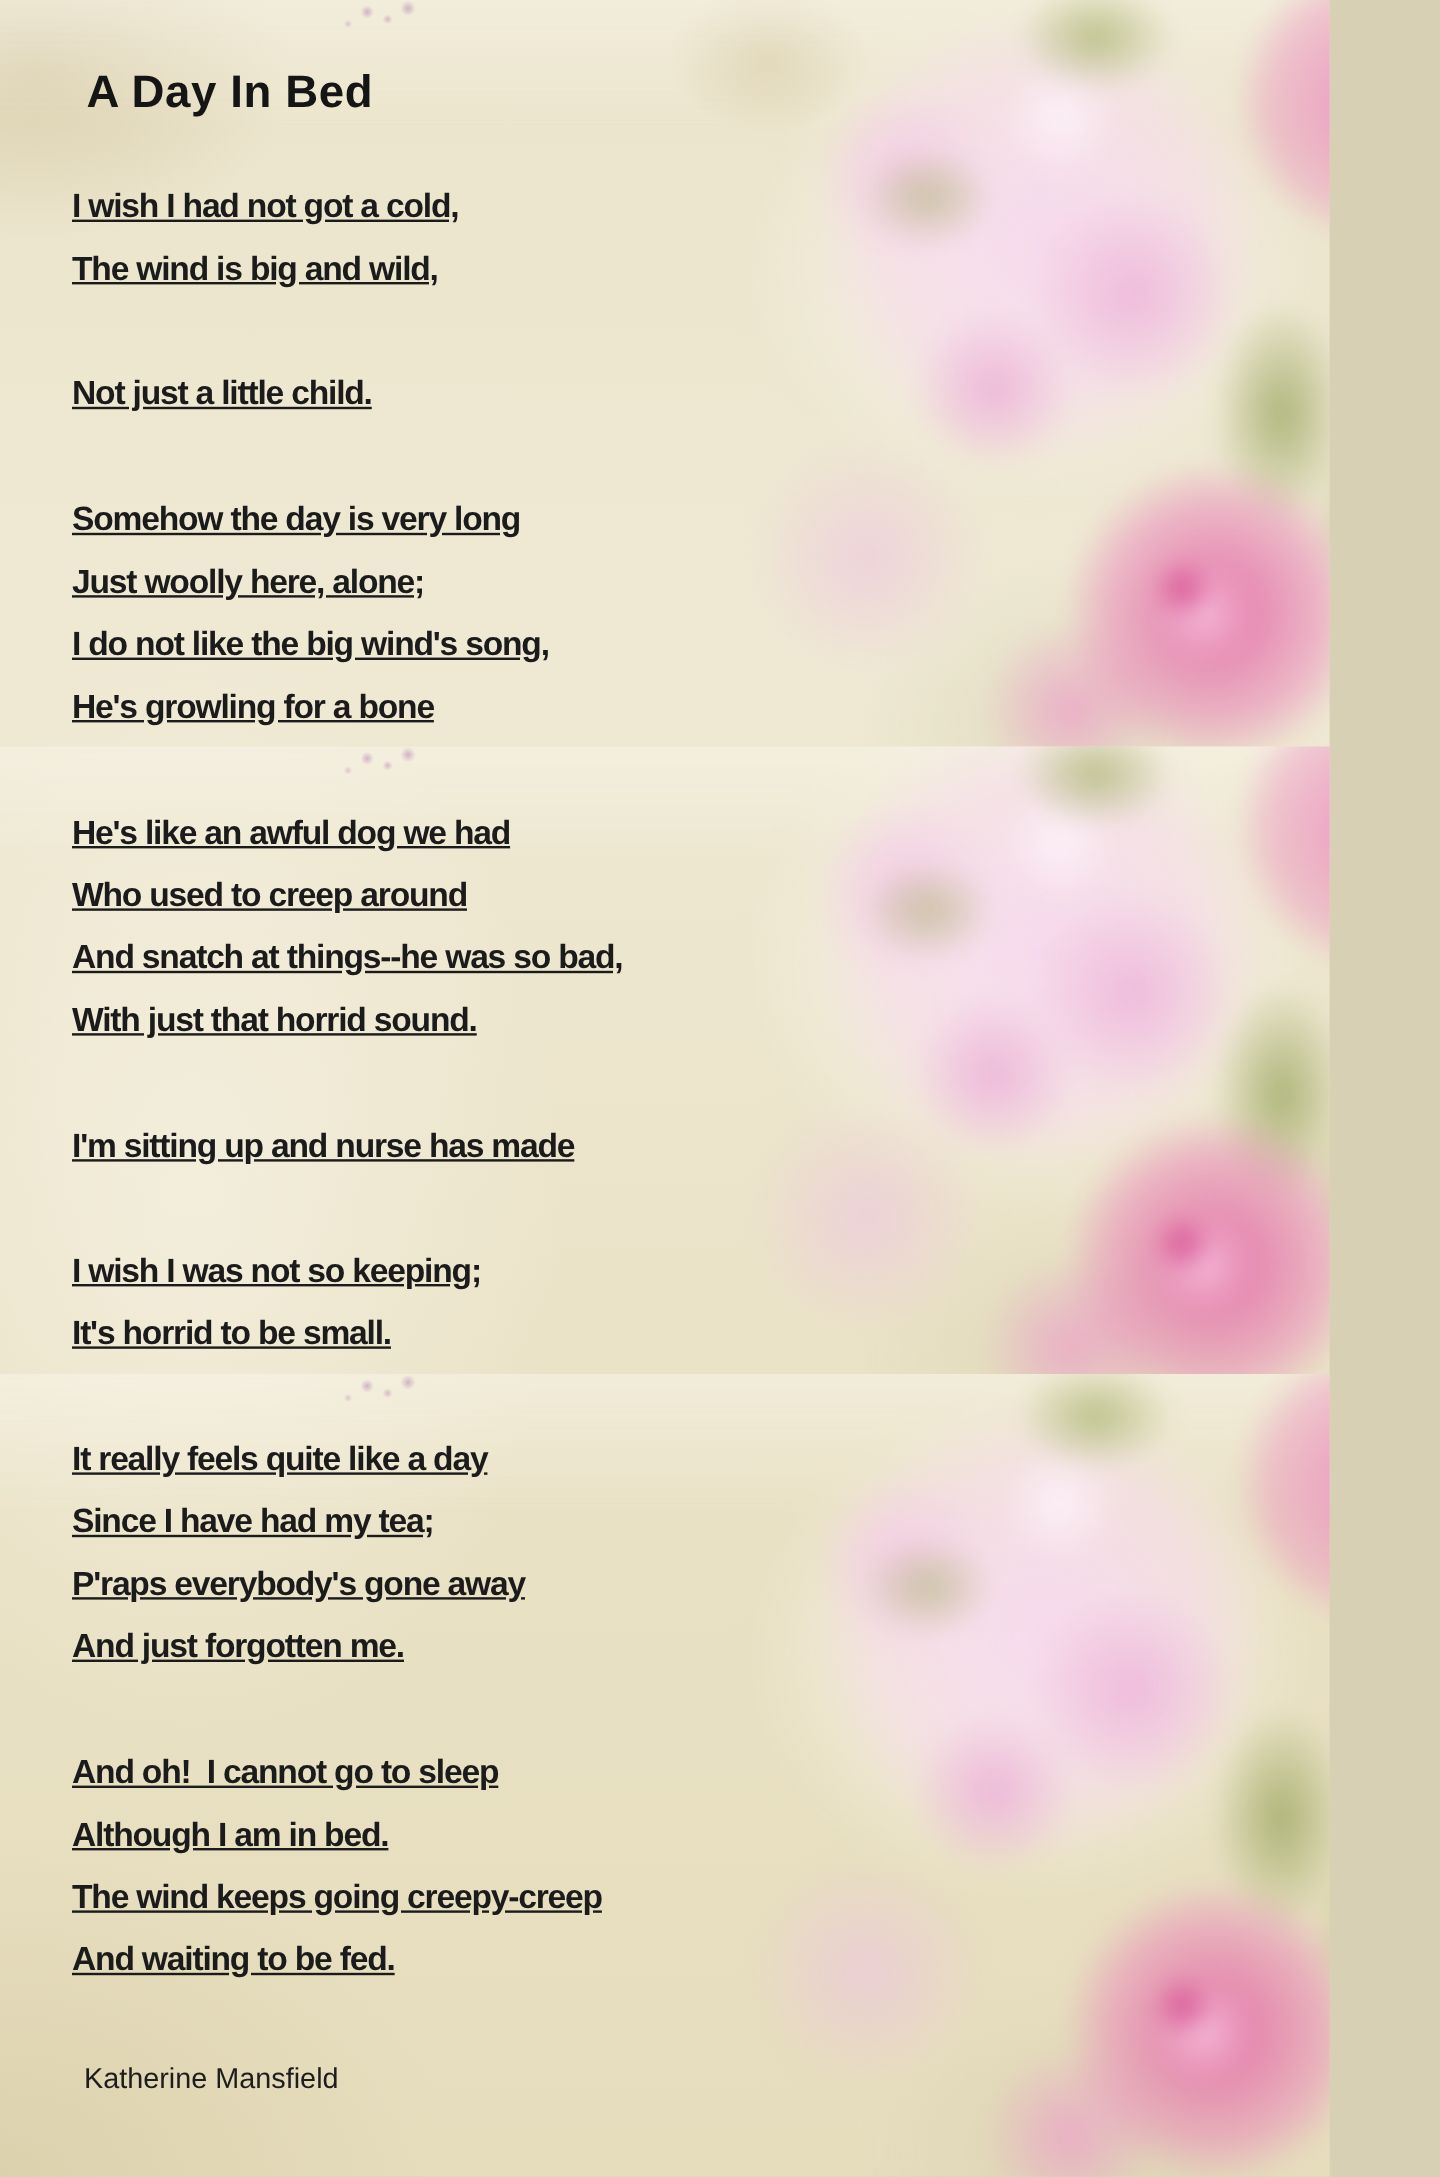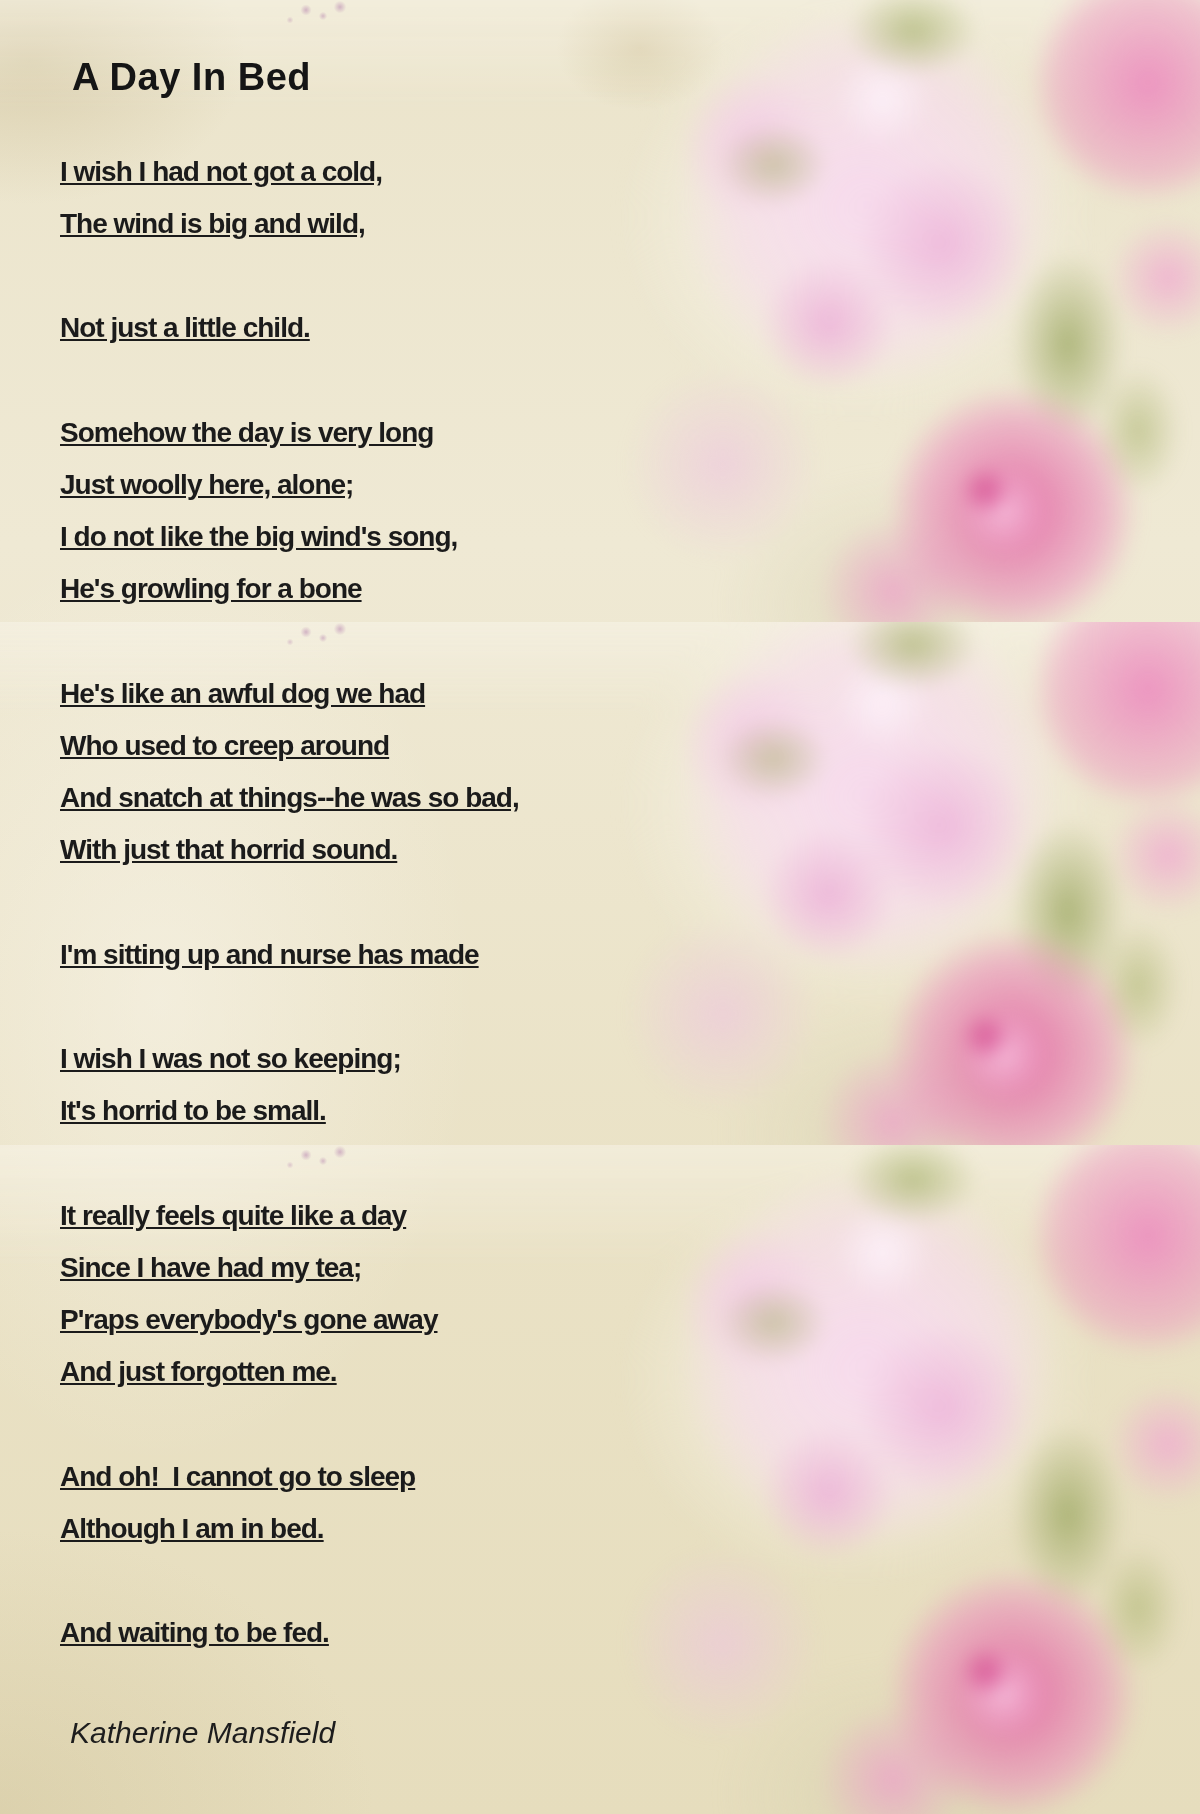--- a/index.html
+++ b/index.html
@@ -1,18 +1,18 @@
 <!DOCTYPE html>
 <html><head>
 <meta charset="utf-8">
 <style>
   html,body{margin:0;padding:0;background:#d8d0b4;}
   .page{
     position:relative;
-    width:1200px;height:1814px;
+    width:1108px;height:1814px;
     overflow:hidden;
     font-family:"Liberation Sans","DejaVu Sans",sans-serif;
     background:
       radial-gradient(ellipse 120px 90px at 640px 48px, rgba(184,163,106,.33), transparent 70%),
       radial-gradient(ellipse 300px 200px at 30px 60px, rgba(180,160,108,.30), transparent 72%),
       radial-gradient(ellipse 500px 380px at 0px 100%, rgba(196,182,136,.30), transparent 75%),
       radial-gradient(ellipse 420px 620px at 160px 55%, rgba(250,247,238,.5), transparent 75%),
       linear-gradient(180deg,#ebe4cb 0%,#efe9d4 30%,#eae2c6 65%,#e6ddbd 100%);
   }
   .bg{position:absolute;inset:0;}
@@ -55,21 +55,21 @@
     font-size:38px;line-height:52px;font-weight:bold;letter-spacing:.5px;color:#151515;
   }
   .stanzas{margin-top:43px;}
   .stanza{
     margin:0 0 53px 0;
     font-size:28px;line-height:52px;font-weight:bold;letter-spacing:-1px;text-decoration:underline;
   }
   .stanza .line{white-space:pre;}
   .author{
     margin:3px 0 0 10px;
-    font-size:30px;line-height:42px;font-style:italic;font-weight:400;
+    font-size:24px;line-height:42px;font-weight:400;
     letter-spacing:0;color:#1d1d1d;
   }
 </style>
 </head>
 <body>
 
 <div class="page">
 
   <div class="bg">
 
@@ -85,18 +85,18 @@
     </div>
 
   <div class="poem">
     <h1>A Day In Bed</h1>
     <div class="stanzas">
         <p class="stanza"><span class="line">I wish I had not got a cold,</span><br><span class="line">The wind is big and wild,</span><br><br><span class="line">Not just a little child.</span><br></p>
         <p class="stanza"><span class="line">Somehow the day is very long</span><br><span class="line">Just woolly here, alone;</span><br><span class="line">I do not like the big wind's song,</span><br><span class="line">He's growling for a bone</span><br></p>
         <p class="stanza"><span class="line">He's like an awful dog we had</span><br><span class="line">Who used to creep around</span><br><span class="line">And snatch at things--he was so bad,</span><br><span class="line">With just that horrid sound.</span><br></p>
         <p class="stanza"><span class="line">I'm sitting up and nurse has made</span><br><br><span class="line">I wish I was not so keeping;</span><br><span class="line">It's horrid to be small.</span><br></p>
         <p class="stanza"><span class="line">It really feels quite like a day</span><br><span class="line">Since I have had my tea;</span><br><span class="line">P'raps everybody's gone away</span><br><span class="line">And just forgotten me.</span><br></p>
-        <p class="stanza"><span class="line">And oh!  I cannot go to sleep</span><br><span class="line">Although I am in bed.</span><br><br><span class="line">And waiting to be fed.</span><br></p>
+        <p class="stanza"><span class="line">And oh!  I cannot go to sleep</span><br><span class="line">Although I am in bed.</span><br><span class="line">The wind keeps going creepy-creep</span><br><span class="line">And waiting to be fed.</span><br></p>
       </div>
     <div class="author">Katherine Mansfield</div>
   </div>
 
 </div>
 
 </body></html>

